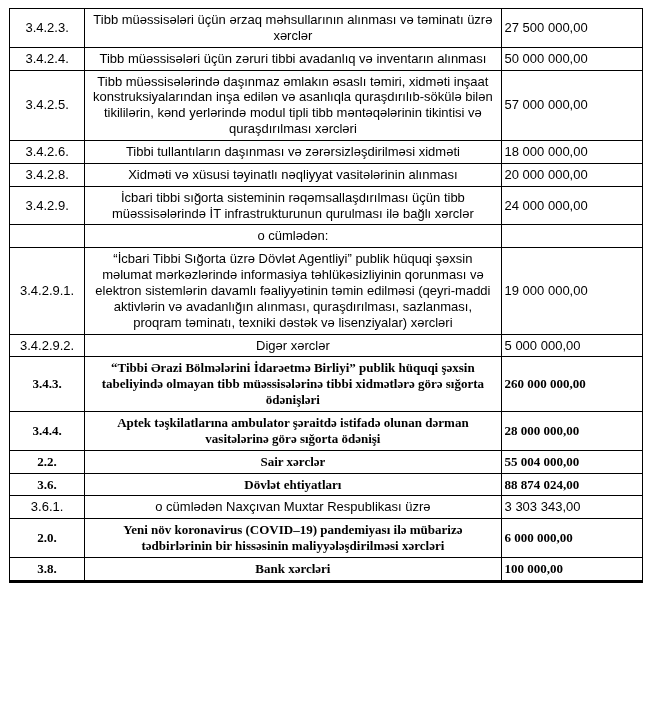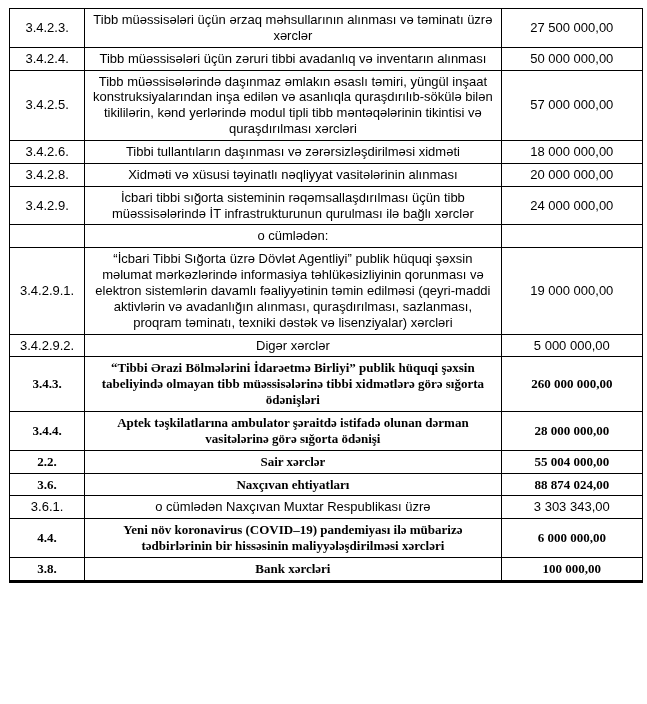--- a/index.html
+++ b/index.html
@@ -36,21 +36,21 @@
     text-align: center;
   }
   td.desc {
     width: 408px;
     text-align: center;
     padding-left: 4px;
     padding-right: 4px;
   }
   td.amount {
     width: 134px;
-    text-align: center;
+    text-align: left;
     padding-right: 9px;
     white-space: nowrap;
   }
   tr.bold td {
     font-weight: bold;
     font-family: Liberation Serif, serif;
   }
 </style>
 </head>
 <body>
@@ -63,21 +63,21 @@
           <td class="desc">Tibb müəssisələri üçün ərzaq məhsullarının alınması və təminatı üzrə xərclər</td>
           <td class="amount">27 500 000,00</td>
         </tr>
         <tr>
           <td class="code">3.4.2.4.</td>
           <td class="desc">Tibb müəssisələri üçün zəruri tibbi avadanlıq və inventarın alınması</td>
           <td class="amount">50 000 000,00</td>
         </tr>
         <tr>
           <td class="code">3.4.2.5.</td>
-          <td class="desc">Tibb müəssisələrində daşınmaz əmlakın əsaslı təmiri, yüngül inşaat konstruksiyalarından inşa edilən və asanlıqla quraşdırılıb-sökülə bilən tikililərin, kənd yerlərində modul tipli tibb məntəqələrinin tikintisi və quraşdırılması xərcləri</td>
+          <td class="desc">Tibb müəssisələrində daşınmaz əmlakın əsaslı təmiri, xidməti inşaat konstruksiyalarından inşa edilən və asanlıqla quraşdırılıb-sökülə bilən tikililərin, kənd yerlərində modul tipli tibb məntəqələrinin tikintisi və quraşdırılması xərcləri</td>
           <td class="amount">57 000 000,00</td>
         </tr>
         <tr>
           <td class="code">3.4.2.6.</td>
           <td class="desc">Tibbi tullantıların daşınması və zərərsizləşdirilməsi xidməti</td>
           <td class="amount">18 000 000,00</td>
         </tr>
         <tr>
           <td class="code">3.4.2.8.</td>
           <td class="desc">Xidməti və xüsusi təyinatlı nəqliyyat vasitələrinin alınması</td>
@@ -113,30 +113,30 @@
           <td class="desc">Aptek təşkilatlarına ambulator şəraitdə istifadə olunan dərman vasitələrinə görə sığorta ödənişi</td>
           <td class="amount">28 000 000,00</td>
         </tr>
         <tr class="bold">
           <td class="code">2.2.</td>
           <td class="desc">Sair xərclər</td>
           <td class="amount">55 004 000,00</td>
         </tr>
         <tr class="bold">
           <td class="code">3.6.</td>
-          <td class="desc">Naxçıvan ehtiyatları</td>
+          <td class="desc">Dövlət ehtiyatları</td>
           <td class="amount">88 874 024,00</td>
         </tr>
         <tr>
           <td class="code">3.6.1.</td>
           <td class="desc">o cümlədən Naxçıvan Muxtar Respublikası üzrə</td>
           <td class="amount">3 303 343,00</td>
         </tr>
         <tr class="bold">
-          <td class="code">4.4.</td>
+          <td class="code">2.0.</td>
           <td class="desc">Yeni növ koronavirus (COVID–19) pandemiyası ilə mübarizə tədbirlərinin bir hissəsinin maliyyələşdirilməsi xərcləri</td>
           <td class="amount">6 000 000,00</td>
         </tr>
         <tr class="bold">
           <td class="code">3.8.</td>
           <td class="desc">Bank xərcləri</td>
           <td class="amount">100 000,00</td>
         </tr>
       </tbody>
   </table>

